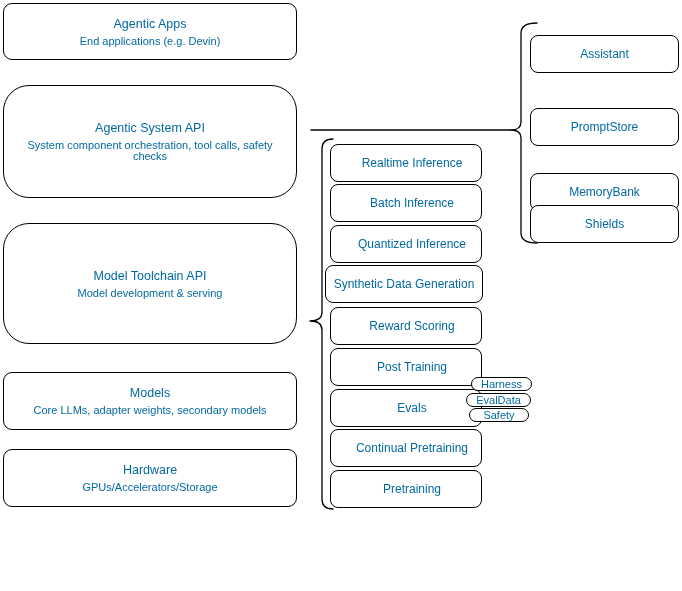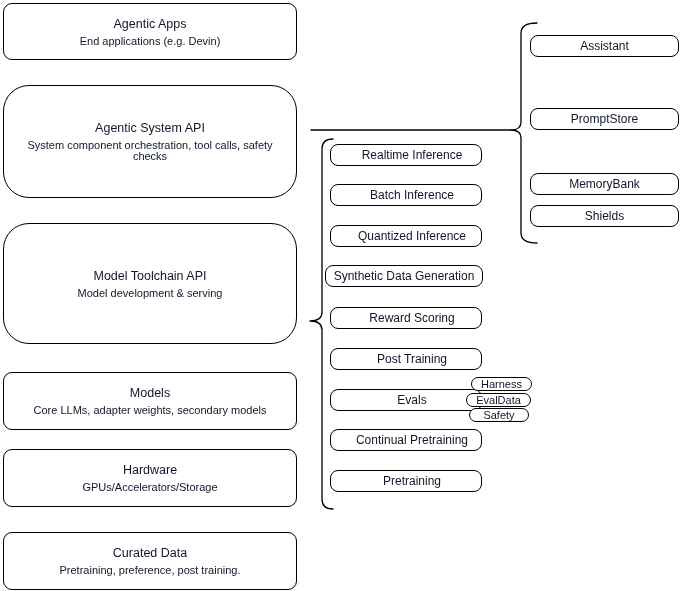--- a/index.html
+++ b/index.html
@@ -2,21 +2,21 @@
 <html><head>
 <meta charset="utf-8">
 <style>
   html, body { margin: 0; padding: 0; background: #ffffff; }
   .canvas {
     position: relative;
     width: 682px;
     height: 591px;
     background: #ffffff;
     font-family: "Liberation Sans", sans-serif;
-    color: #0f172a;
+    color: #0369a1;
     overflow: hidden;
   }
   .underlay {
     position: absolute;
     left: 0; top: 0;
     width: 682px; height: 591px;
     z-index: 0;
   }
   .bigbox {
     position: absolute;
@@ -33,21 +33,21 @@
     text-align: center;
     z-index: 1;
   }
   .bigbox .title { font-size: 12.5px; line-height: 14px; }
   .bigbox .subtitle { font-size: 11px; line-height: 11px; padding: 0 8px; }
   .r-small { border-radius: 9px; }
   .r-large { border-radius: 26px; }
   .smallbox {
     position: absolute;
     box-sizing: border-box;
-    height: 22px;
+    height: 38px;
     border: 1px solid #000000;
     border-radius: 8px;
     background: #ffffff;
     display: flex;
     align-items: center;
     justify-content: center;
     font-size: 12px;
     text-align: center;
     z-index: 1;
   }
@@ -100,24 +100,20 @@
   <div class="bigbox r-small" style="top:372px; height:58px;">
     <div class="title">Models</div>
     <div class="subtitle">Core LLMs, adapter weights, secondary models</div>
   </div>
 
   <div class="bigbox r-small" style="top:449px; height:58px;">
     <div class="title">Hardware</div>
     <div class="subtitle">GPUs/Accelerators/Storage</div>
   </div>
 
-  <div class="bigbox r-small" style="top:532px; height:58px;">
-    <div class="title">Curated Data</div>
-    <div class="subtitle">Pretraining, preference, post training.</div>
-  </div>
 
   <div class="smallbox midbox" style="top:144px;">
     <span>Realtime Inference</span>
   </div>
   <div class="smallbox midbox" style="top:184px;">
     <span>Batch Inference</span>
   </div>
   <div class="smallbox midbox" style="top:225px;">
     <span>Quantized Inference</span>
   </div>

